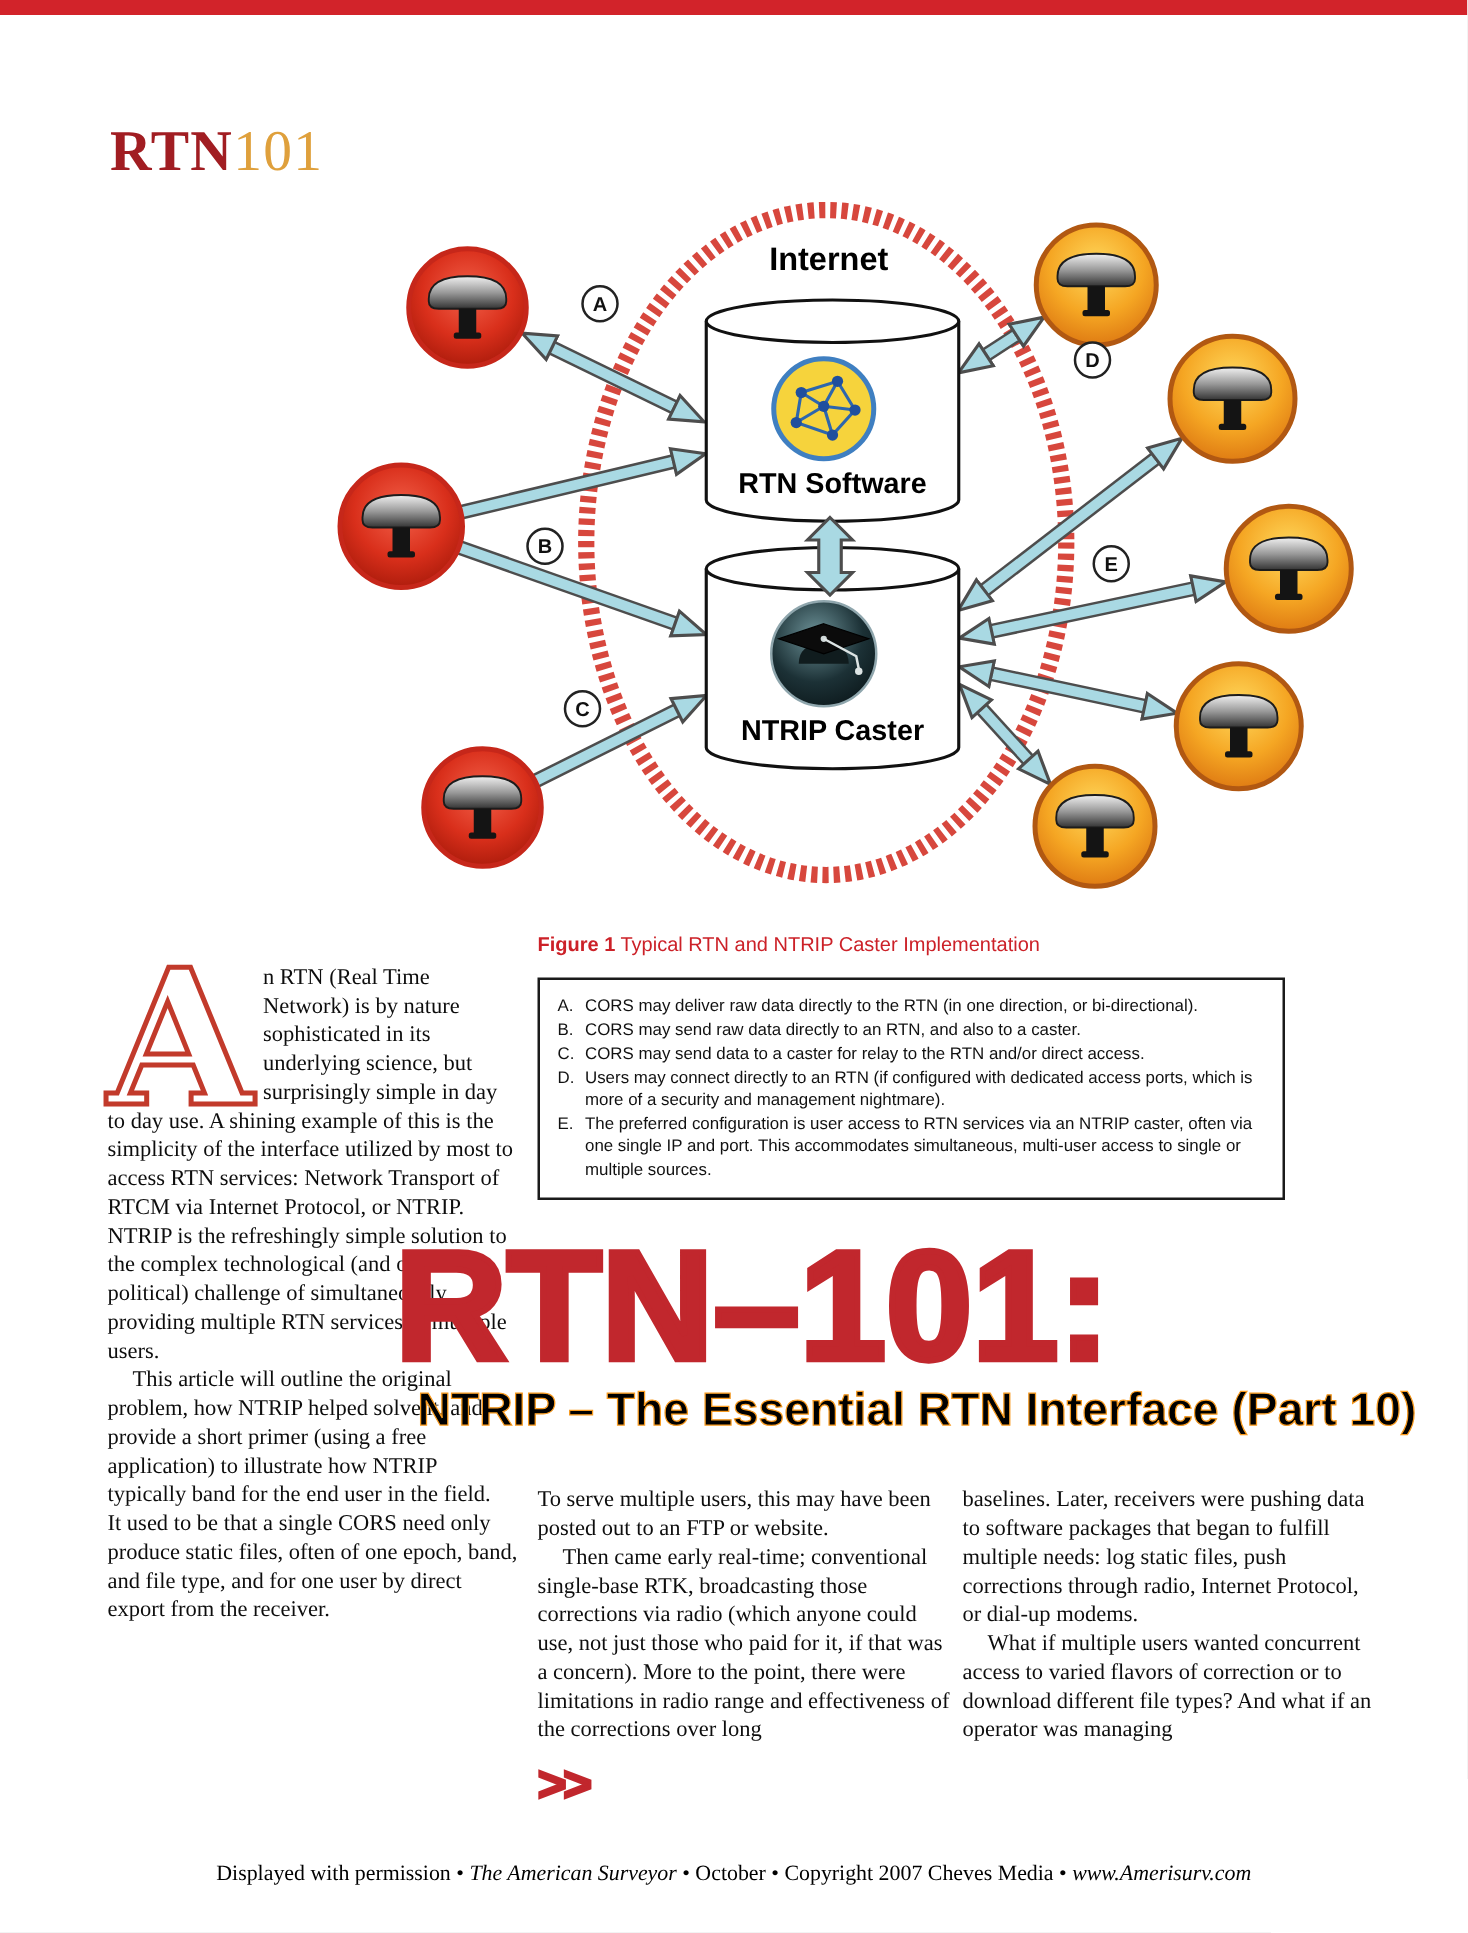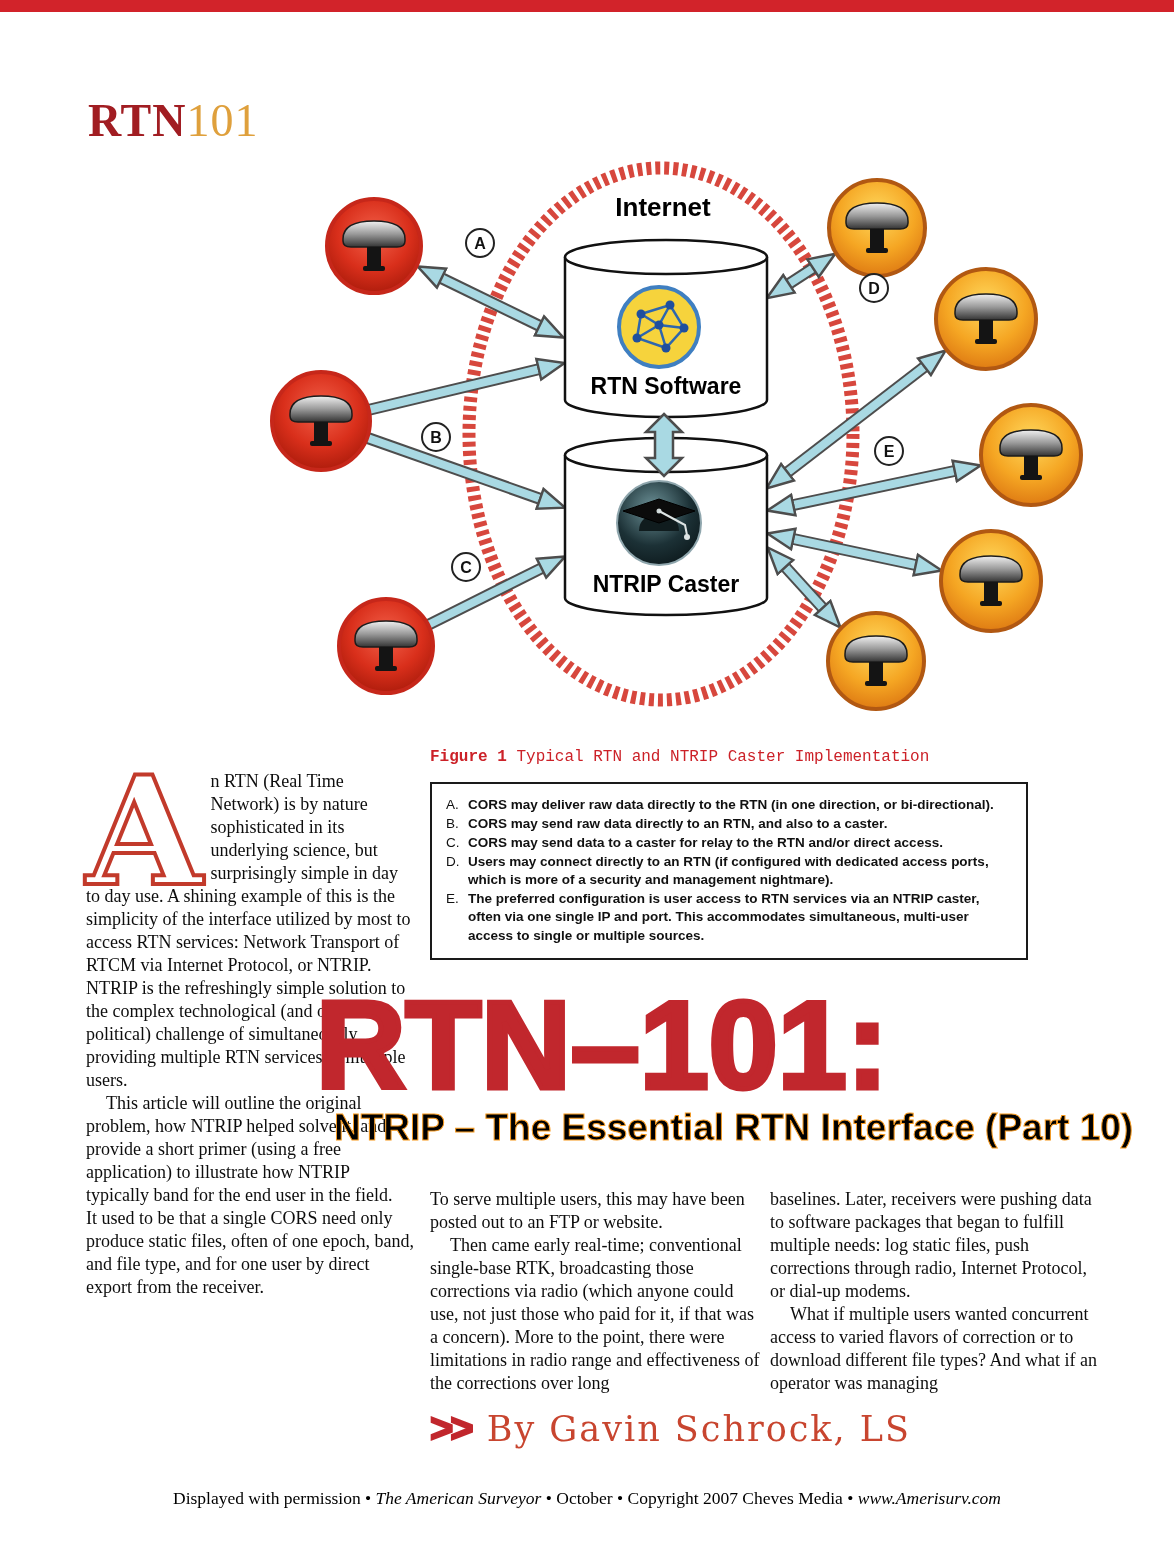--- a/index.html
+++ b/index.html
@@ -14,28 +14,28 @@
 
   
   .diagram{position:absolute;left:258px;top:158px;width:832px;height:588px;}
   .svg-big{font-family:"Liberation Sans",sans-serif;font-weight:bold;fill:#000;}
   .t26{font-size:26px;} .t23{font-size:23px;}
   .badge-t{font-family:"Liberation Sans",sans-serif;font-weight:bold;font-size:16px;fill:#111;}
   .au{stroke:#4d4d4d;stroke-width:12;stroke-linecap:butt;}
   .ao{stroke:#a9d9e3;stroke-width:8;stroke-linecap:butt;}
 
   
-  .fig-caption{position:absolute;left:430px;top:748px;font-family:Liberation Mono, monospace;
+  .fig-caption{position:absolute;left:430px;top:748px;font-family:Liberation Sans, sans-serif;
                font-size:16px;color:#cc2128;}
   .fig-caption .fig-label{font-weight:bold;}
   .legend{position:absolute;left:430px;top:782px;width:566px;border:2px solid #1a1a1a;
           padding:12px 14px;font-family:"Liberation Sans",sans-serif;font-size:13.5px;color:#111;}
   .legend-item{display:flex;line-height:1.34;margin-bottom:1px;}
   .legend-key{width:22px;flex:none;}
-  .legend-text{flex:1;font-weight:bold;}
+  .legend-text{flex:1;}
 
   
   .col{position:absolute;width:332px;font-size:18px;line-height:23px;color:#0d0d0d;}
   .col p{margin:0;}
   .col p.indent{text-indent:20px;}
   .col-left{left:86px;top:770px;width:330px;}
   .col-mid{left:430px;top:1188px;}
   .col-right{left:770px;top:1188px;}
   .dropcap{float:left;font-family:"DejaVu Serif",serif;font-weight:bold;font-size:150px;
            line-height:106px;margin:8px 8px 0 0;color:#ffffff;
@@ -267,20 +267,19 @@
     <p class="indent">What if multiple users wanted concurrent access to varied flavors of correction or to download different file types? And what if an operator was managing</p>
   </div>
 
   <div class="col col-mid">
     <p>To serve multiple users, this may have been posted out to an FTP or website.</p>
     <p class="indent">Then came early real-time; conventional single-base RTK, broadcasting those corrections via radio (which anyone could use, not just those who paid for it, if that was a concern). More to the point, there were limitations in radio range and effectiveness of the corrections over long</p>
   </div>
 
   <div class="byline">
     <span class="byline-arrows">&gt;&gt;</span>
-    <span class="byline-name">By Gavin Schrock, LS</span>
   </div>
 
   <div class="footer">
     <span>Displayed with permission • </span><i>The American Surveyor</i><span> • October • Copyright 2007 Cheves Media • </span><i>www.Amerisurv.com</i>
   </div>
 
 </div>
 
 </body></html>

